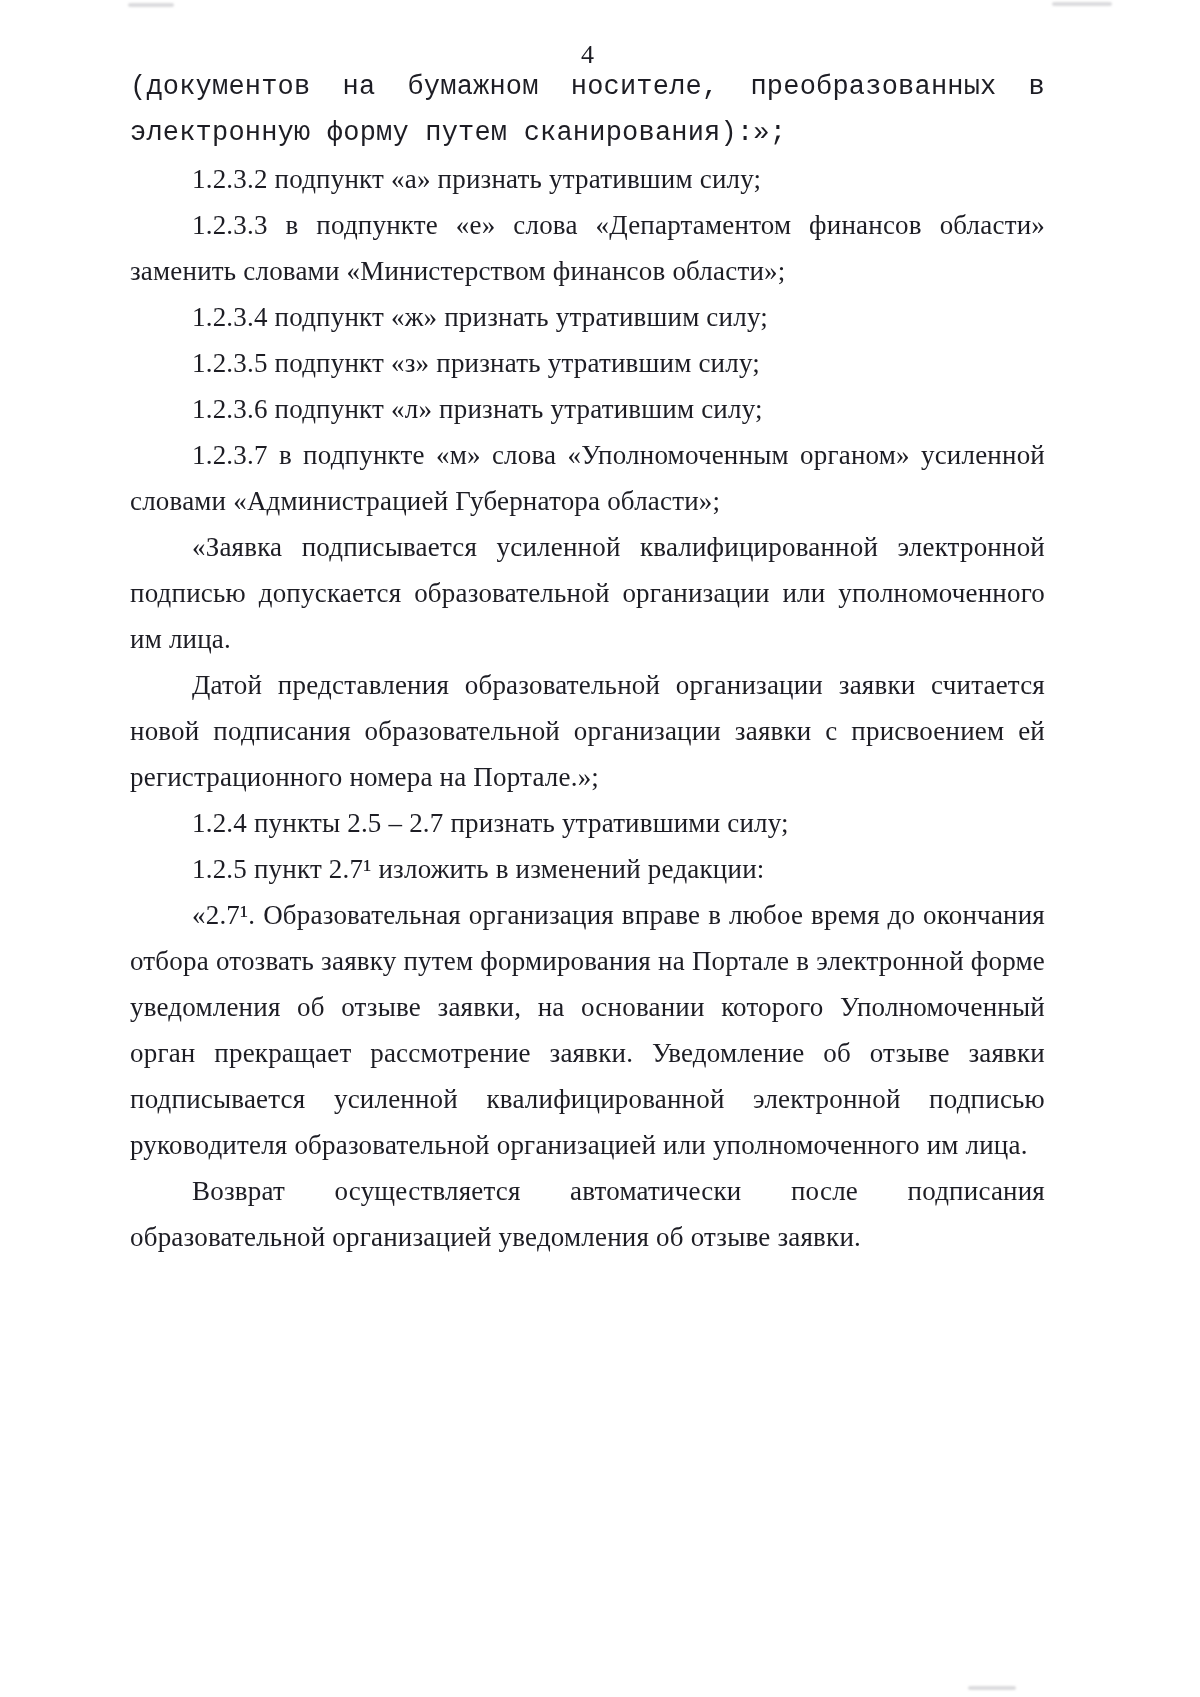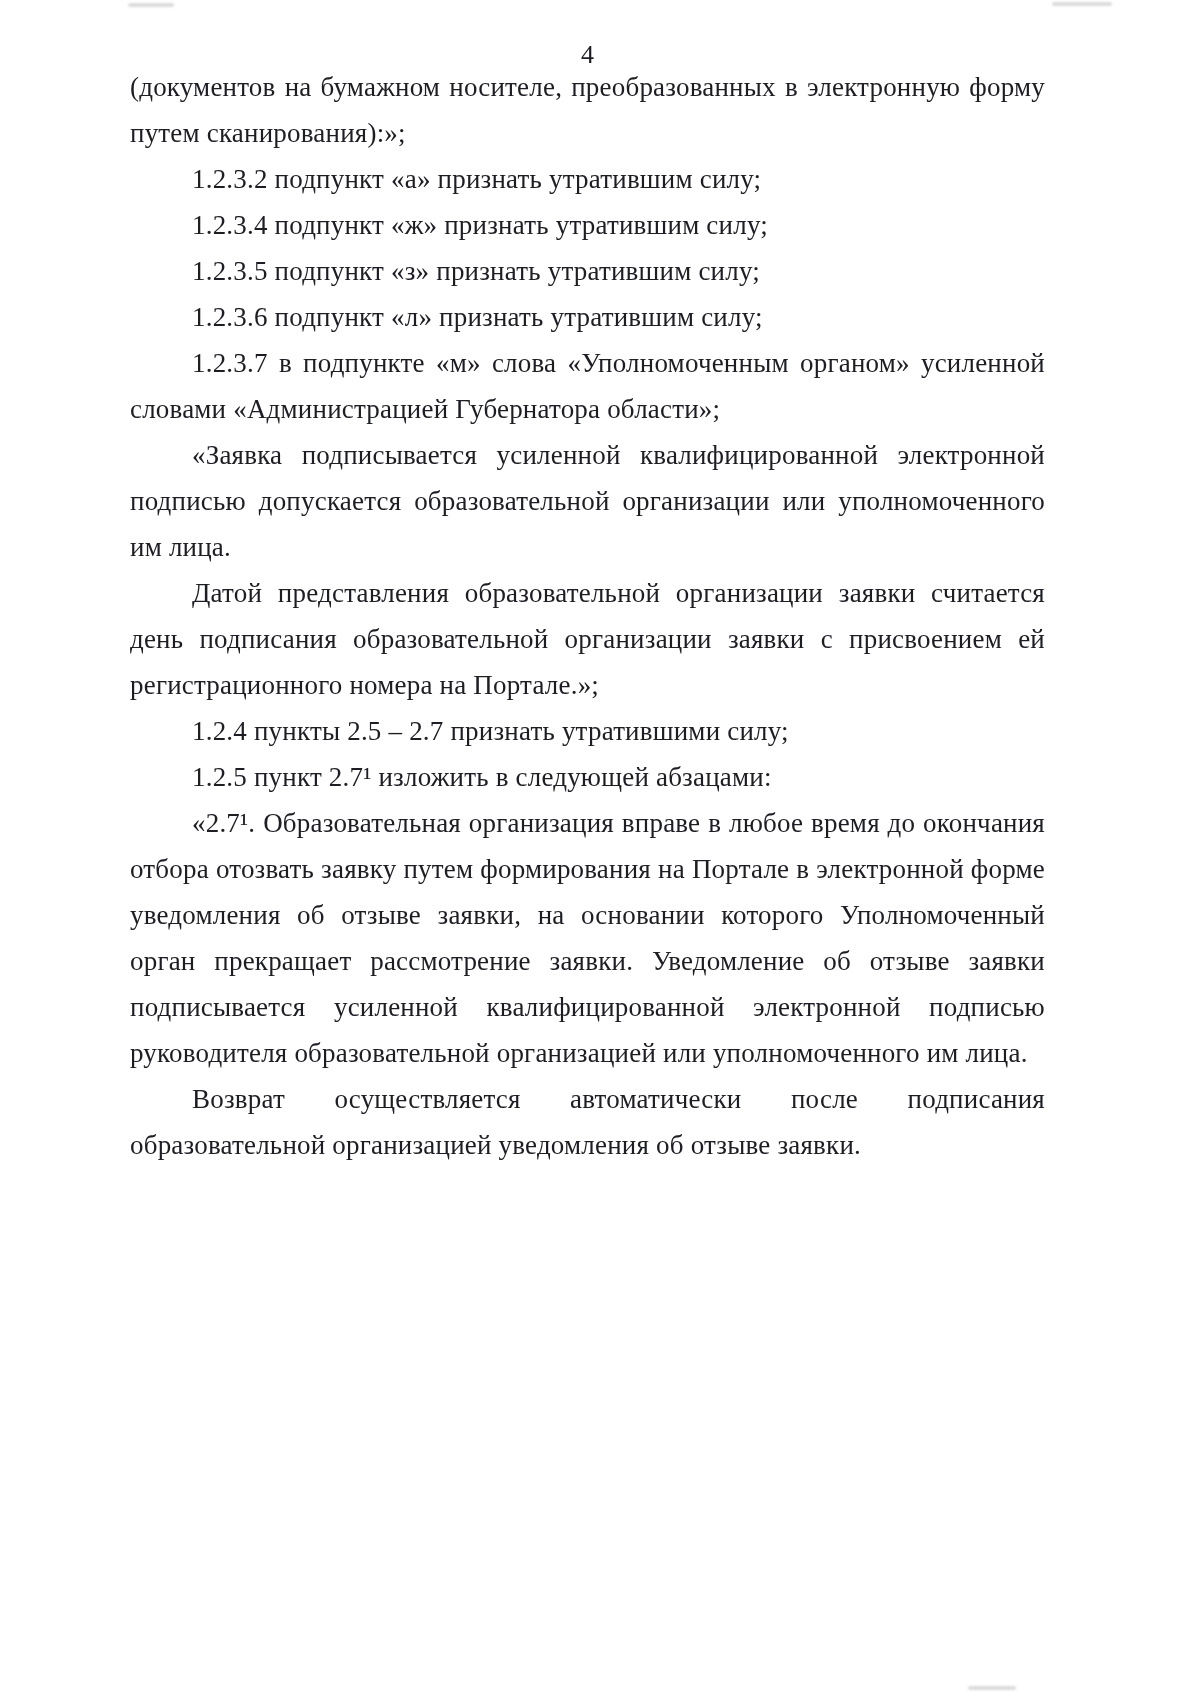--- a/index.html
+++ b/index.html
@@ -38,20 +38,21 @@
     text-align: justify;
     letter-spacing: 0.2px;
   }
   .content p {
     margin: 0;
     padding: 0;
     text-indent: 62px;
   }
   .content p.no-indent {
     text-indent: 0;
+    font-family: Liberation Mono, monospace;
   }
   .scan-artifact {
     position: absolute;
     background: #9a9aa0;
     opacity: 0.35;
     border-radius: 2px;
     filter: blur(1px);
   }
   .artifact-top-left   { top: 3px;    left: 128px;  width: 46px; height: 4px; }
   .artifact-top-right  { top: 2px;    left: 1052px; width: 60px; height: 4px; }
@@ -63,24 +64,25 @@
 <div class="page">
   <div class="scan-artifact artifact-top-left"></div>
   <div class="scan-artifact artifact-top-right"></div>
   <div class="scan-artifact artifact-bottom-right"></div>
 
   <div class="page-number">4</div>
 
   <div class="content">
       <p class="no-indent">(документов на бумажном носителе, преобразованных в электронную форму путем сканирования):»;</p>
       <p>1.2.3.2 подпункт «а» признать утратившим силу;</p>
+      <p>1.2.3.3 в подпункте «е» слова «Департаментом финансов области» заменить словами «Министерством финансов области»;</p>
       <p>1.2.3.4 подпункт «ж» признать утратившим силу;</p>
       <p>1.2.3.5 подпункт «з» признать утратившим силу;</p>
       <p>1.2.3.6 подпункт «л» признать утратившим силу;</p>
       <p>1.2.3.7 в подпункте «м» слова «Уполномоченным органом» усиленной словами «Администрацией Губернатора области»;</p>
       <p>«Заявка подписывается усиленной квалифицированной электронной подписью допускается образовательной организации или уполномоченного им лица.</p>
-      <p>Датой представления образовательной организации заявки считается день подписания образовательной организации заявки с присвоением ей регистрационного номера на Портале.»;</p>
+      <p>Датой представления образовательной организации заявки считается новой подписания образовательной организации заявки с присвоением ей регистрационного номера на Портале.»;</p>
       <p>1.2.4 пункты 2.5 – 2.7 признать утратившими силу;</p>
-      <p>1.2.5 пункт 2.7¹ изложить в следующей абзацами:</p>
+      <p>1.2.5 пункт 2.7¹ изложить в изменений редакции:</p>
       <p>«2.7¹. Образовательная организация вправе в любое время до окончания отбора отозвать заявку путем формирования на Портале в электронной форме уведомления об отзыве заявки, на основании которого Уполномоченный орган прекращает рассмотрение заявки. Уведомление об отзыве заявки подписывается усиленной квалифицированной электронной подписью руководителя образовательной организацией или уполномоченного им лица.</p>
       <p>Возврат осуществляется автоматически после подписания образовательной организацией уведомления об отзыве заявки.</p>
     </div>
 </div>
 
 </body></html>

